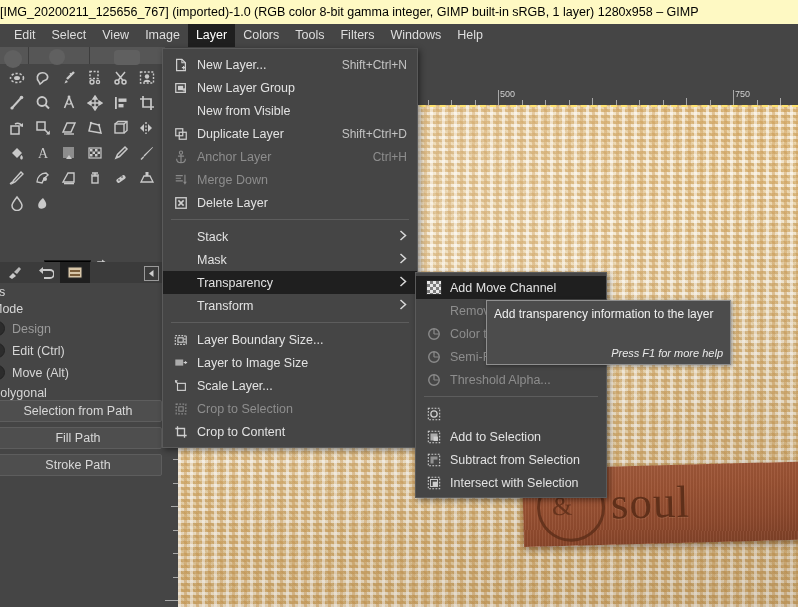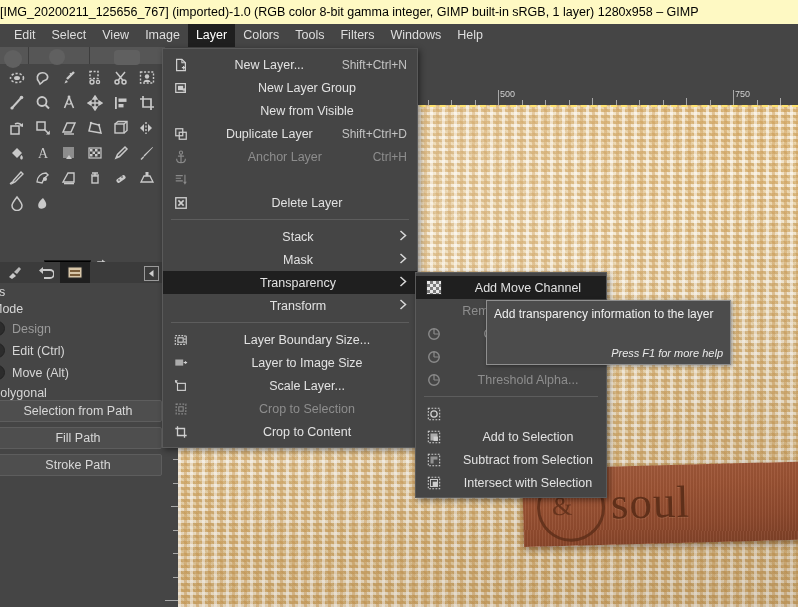--- a/index.html
+++ b/index.html
@@ -344,21 +344,21 @@
     cursor: default;
   }
   .mrow.sel { background: #1f1f1f; }
   .mrow .micon {
     width: 20px; height: 18px;
     flex: 0 0 auto;
     display: flex; align-items: center; justify-content: center;
     color: #cfcfcf;
     margin-right: 6px;
   }
-  .mrow .mlabel { flex: 1 1 auto; text-align: center; }
+  .mrow .mlabel { flex: 1 1 auto; }
   .mrow .maccel { color: #c3c3c3; padding-right: 10px; font-size: 12px;}
   .mrow .marrow { color: #d8d8d8; padding-right: 10px; font-size: 12px; }
   .mrow.disabled .mlabel,
   .mrow.disabled .maccel { color: #8d8d8d; }
   .mrow.disabled .micon { color: #8a8a8a; }
   .msep {
     height: 1px; margin: 5px 8px 5px 8px;
     background: #5d5d5d;
   }
 
@@ -841,20 +841,21 @@
         <span class="maccel">Ctrl+H</span>
       </div>
       <div class="mrow disabled">
         <span class="micon">
           <svg width="14" height="14" viewBox="0 0 16 16">
             <path d="M2 3 L10 3 M2 6 L8 6 M2 9 L10 9" stroke="currentColor" stroke-width="1.3"></path>
             <path d="M12.5 2 L12.5 11" stroke="currentColor" stroke-width="1.3"></path>
             <path d="M10.5 10 L12.5 13.5 L14.5 10 Z" fill="currentColor"></path>
           </svg>
         </span>
+        <span class="mlabel">Merge Down</span>
       </div>
       <div class="mrow">
         <span class="micon">
           <svg width="14" height="14" viewBox="0 0 16 16">
             <rect x="2" y="2" width="12" height="12" fill="none" stroke="currentColor" stroke-width="1.5"></rect>
             <path d="M5 5 L11 11 M11 5 L5 11" stroke="currentColor" stroke-width="1.8"></path>
           </svg>
         </span>
         <span class="mlabel">Delete Layer</span>
       </div>

